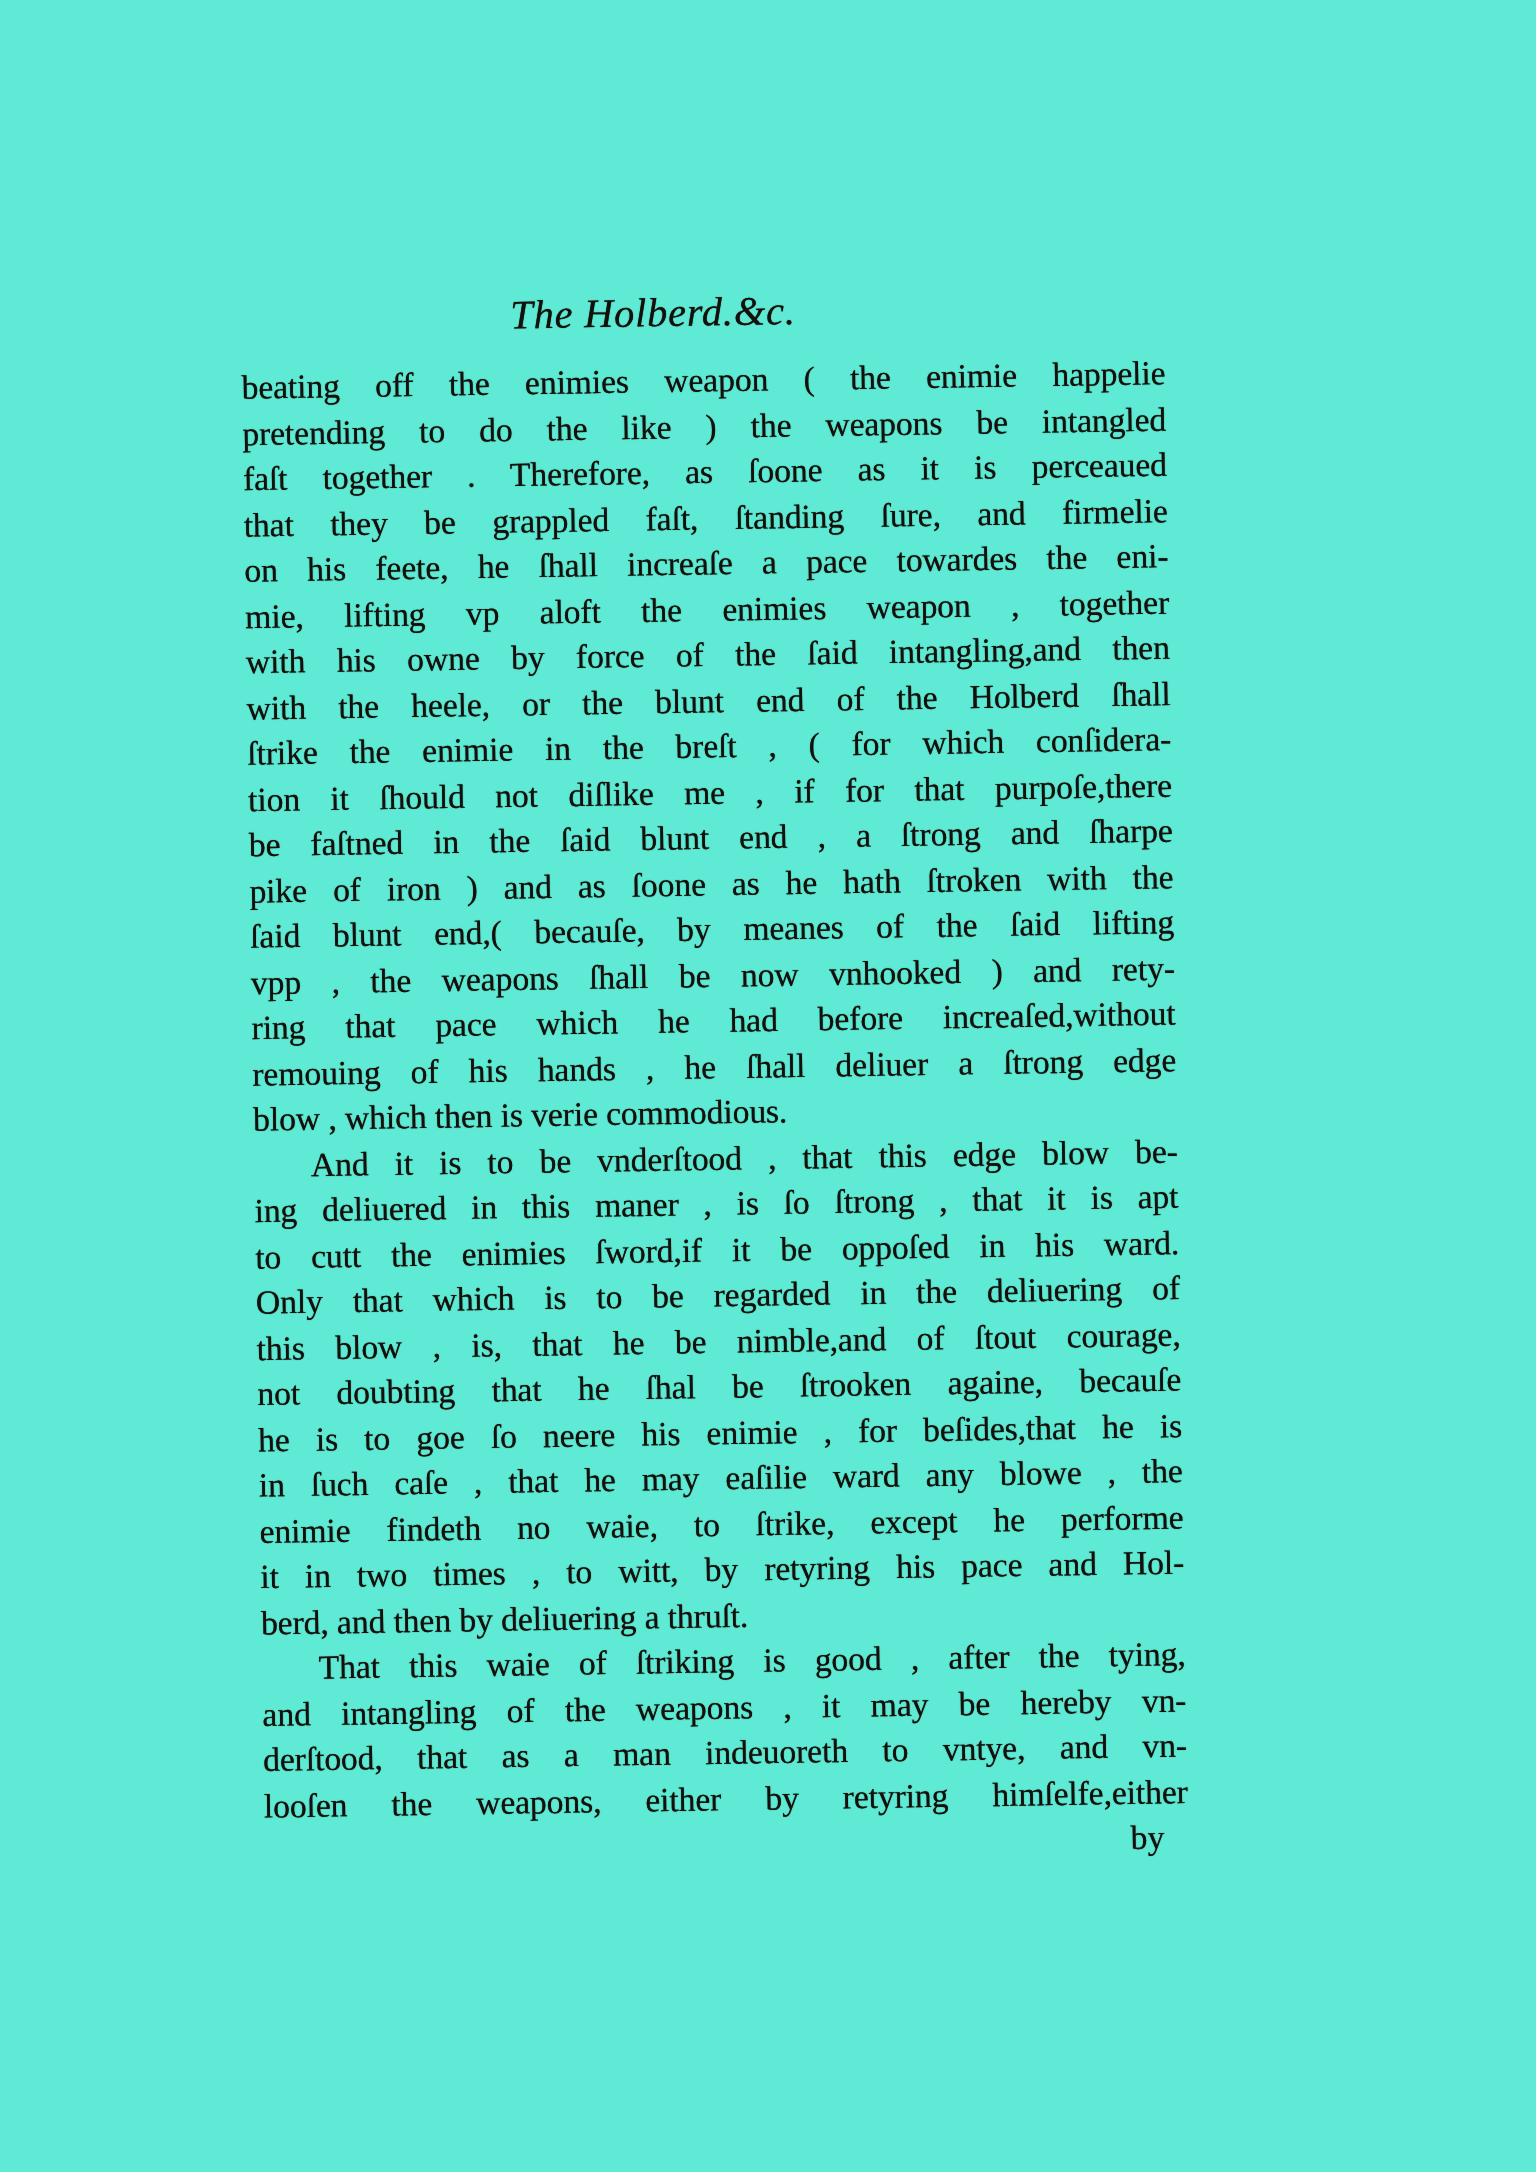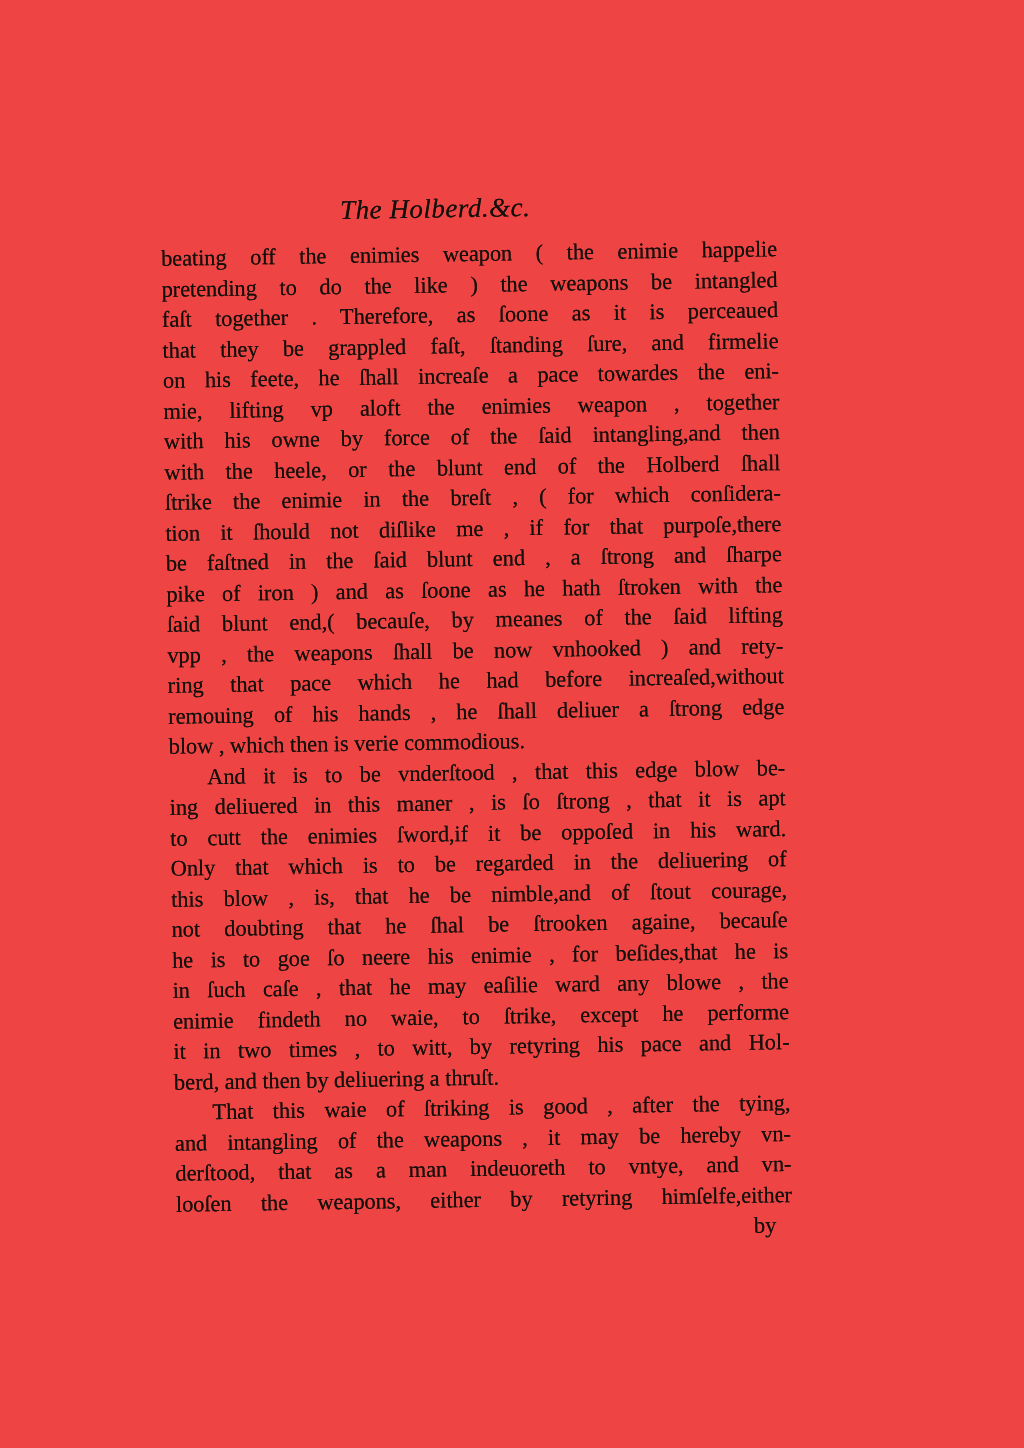--- a/index.html
+++ b/index.html
@@ -4,21 +4,21 @@
 <style>
   html, body {
     margin: 0;
     padding: 0;
     background: #ffffff;
   }
   .sheet {
     position: relative;
     width: 1024px;
     height: 1448px;
-    background: #ef4444;
+    background: #5eead4;
     overflow: hidden;
     font-family: "Liberation Serif", "DejaVu Serif", serif;
     color: #14100c;
   }
   .text-block {
     position: absolute;
     left: 160px;
     top: 190px;
     width: 616px;
     transform: rotate(-0.9deg);

